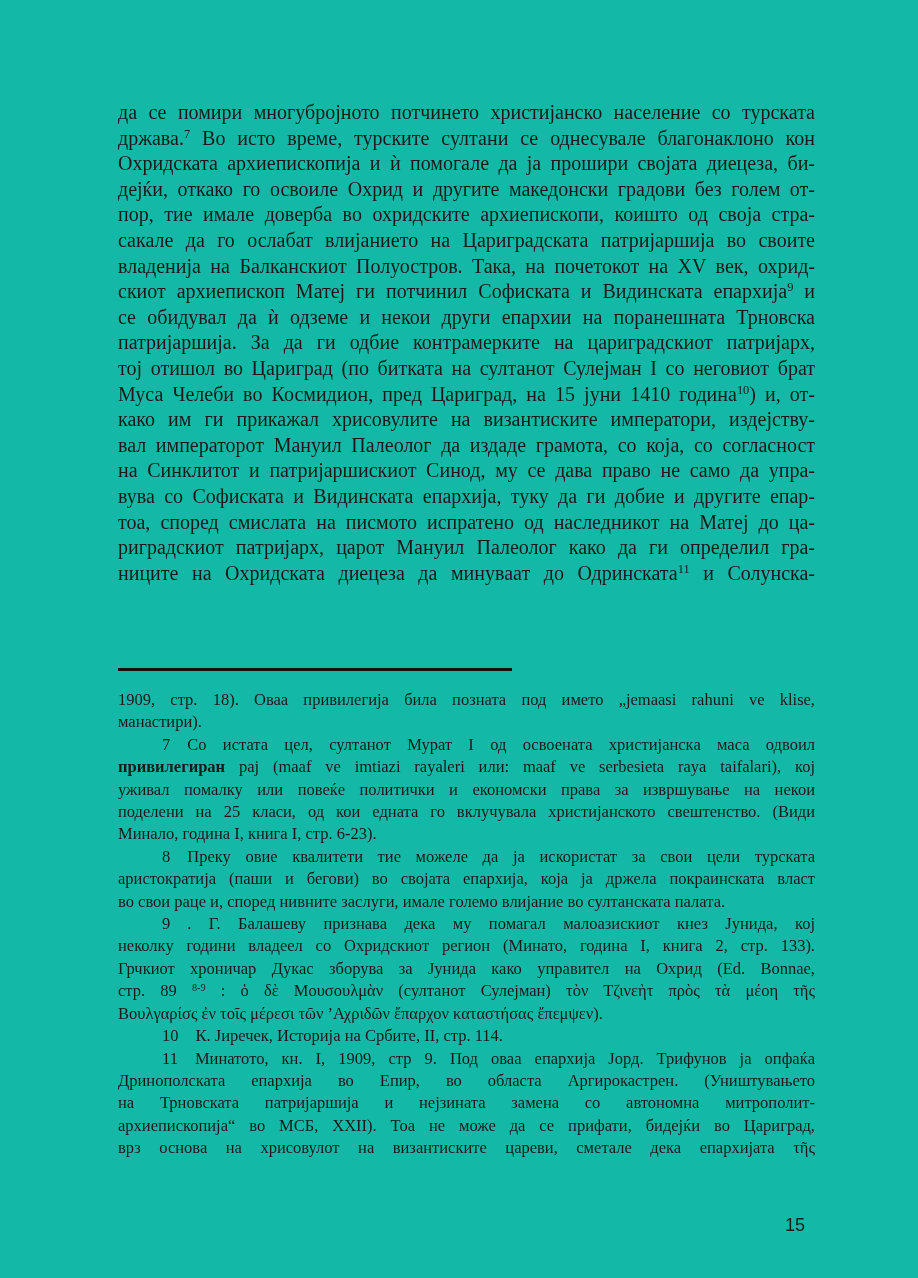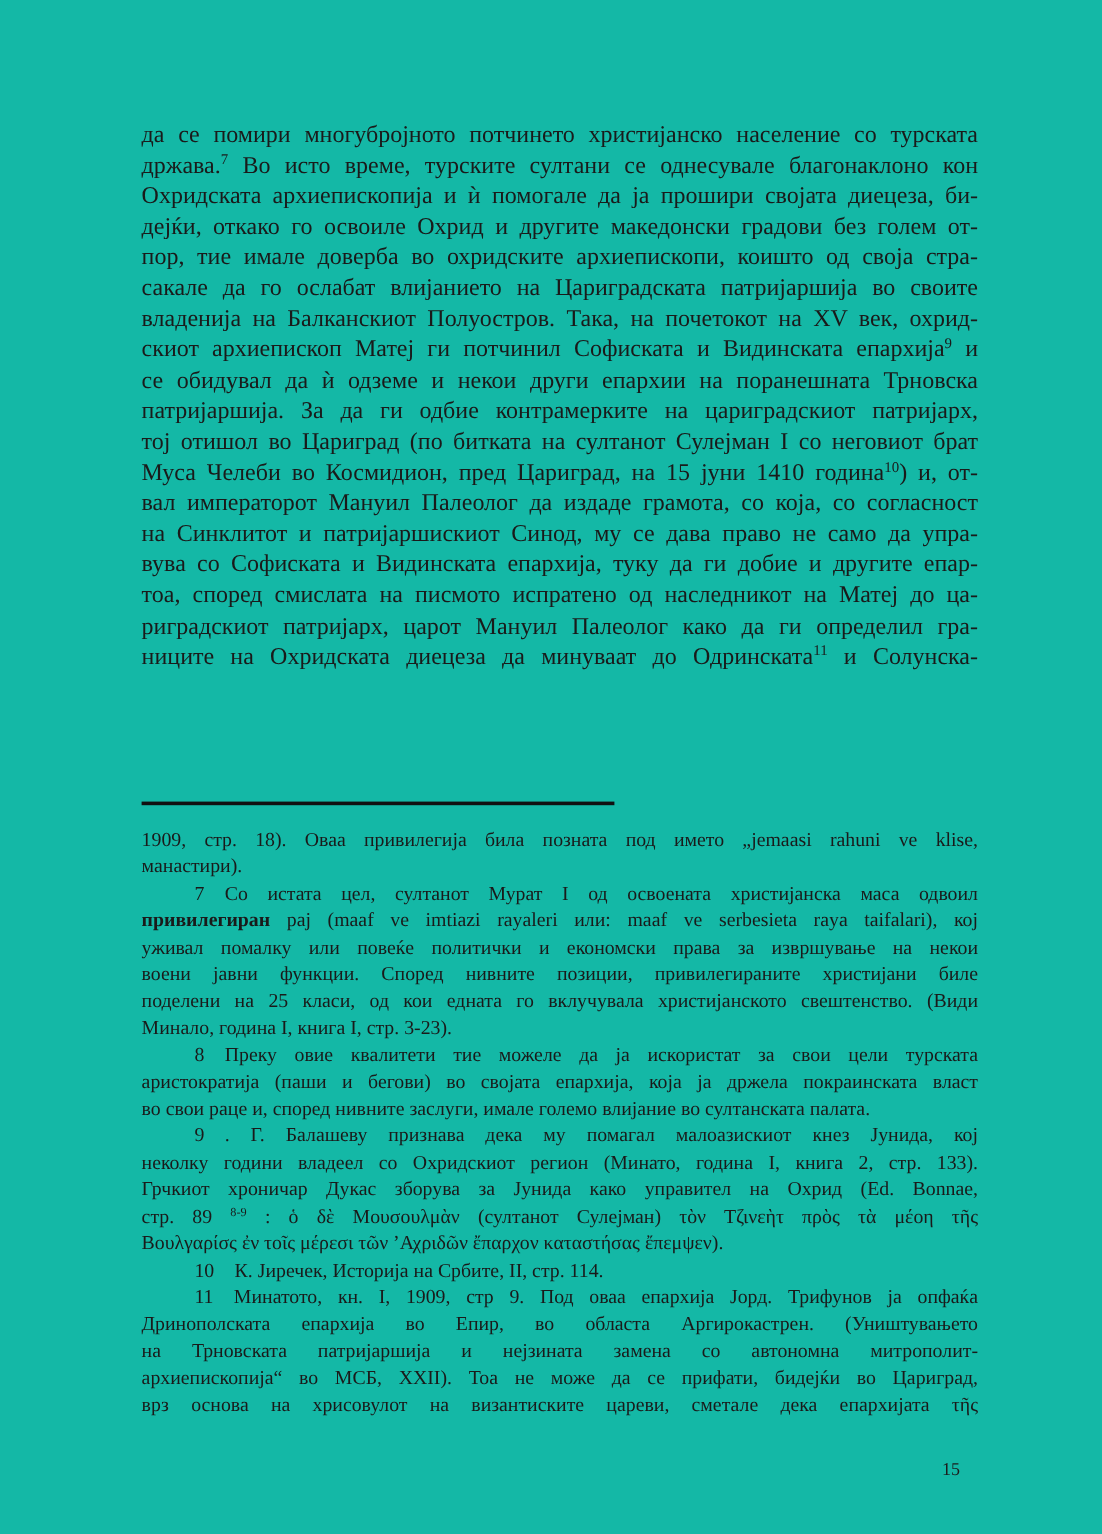--- a/index.html
+++ b/index.html
@@ -58,22 +58,22 @@
     line-height: 0;
     vertical-align: baseline;
     position: relative;
     top: -0.55em;
   }
   b { font-weight: bold; }
   .page-number {
     position: absolute;
     left: 785px; top: 1212px;
     width: 40px;
-    font-family: Liberation Serif, serif;
-    font-size: 15px;
+    font-family: Liberation Sans, sans-serif;
+    font-size: 18px;
     line-height: 26px;
     color: #1c1c1c;
   }
 </style>
 </head>
 <body>
 
 <div class="page">
   <section class="main-text" id="main-text">
       <div class="mline">да се помири многубројното потчинето христијанско население со турската</div>
@@ -81,37 +81,37 @@
       <div class="mline">Охридската архиепископија и ѝ помогале да ја прошири својата диецеза, би-</div>
       <div class="mline">дејќи, откако го освоиле Охрид и другите македонски градови без голем от-</div>
       <div class="mline">пор, тие имале доверба во охридските архиепископи, коишто од своја стра-</div>
       <div class="mline">сакале да го ослабат влијанието на Цариградската патријаршија во своите</div>
       <div class="mline">владенија на Балканскиот Полуостров. Така, на почетокот на XV век, охрид-</div>
       <div class="mline">скиот архиепископ Матеј ги потчинил Софиската и Видинската епархија<sup>9</sup> и</div>
       <div class="mline">се обидувал да ѝ одземе и некои други епархии на поранешната Трновска</div>
       <div class="mline">патријаршија. За да ги одбие контрамерките на цариградскиот патријарх,</div>
       <div class="mline">тој отишол во Цариград (по битката на султанот Сулејман I со неговиот брат</div>
       <div class="mline">Муса Челеби во Космидион, пред Цариград, на 15 јуни 1410 година<sup>10</sup>) и, от-</div>
+      <div class="mline">како им ги прикажал хрисовулите на византиските императори, издејству-</div>
       <div class="mline">вал императорот Мануил Палеолог да издаде грамота, со која, со согласност</div>
       <div class="mline">на Синклитот и патријаршискиот Синод, му се дава право не само да упра-</div>
       <div class="mline">вува со Софиската и Видинската епархија, туку да ги добие и другите епар-</div>
       <div class="mline">тоа, според смислата на писмото испратено од наследникот на Матеј до ца-</div>
       <div class="mline">риградскиот патријарх, царот Мануил Палеолог како да ги определил гра-</div>
       <div class="mline">ниците на Охридската диецеза да минуваат до Одринската<sup>11</sup> и Солунска-</div>
     </section>
   <div class="footnote-separator"></div>
   <section class="footnotes" id="footnotes">
       <div class="fline">1909, стр. 18). Оваа привилегија била позната под името „jemaasi rahuni ve klise,</div>
       <div class="fline last">манастири).</div>
       <div class="fline ind"><span class="fnum">7</span>Со истата цел, султанот Мурат I од освоената христијанска маса одвоил</div>
       <div class="fline"><b>привилегиран</b> рај (maaf ve imtiazi rayaleri или: maaf ve serbesieta raya taifalari), кој</div>
       <div class="fline">уживал помалку или повеќе политички и економски права за извршување на некои</div>
-      <div class="fline">воени јавни функции. Според нивните позиции, привилегираните христијани биле</div>
       <div class="fline">поделени на 25 класи, од кои едната го вклучувала христијанското свештенство. (Види</div>
-      <div class="fline last">Минало, година I, книга I, стр. 3-23).</div>
+      <div class="fline last">Минало, година I, книга I, стр. 6-23).</div>
       <div class="fline ind"><span class="fnum">8</span>Преку овие квалитети тие можеле да ја искористат за свои цели турската</div>
       <div class="fline">аристократија (паши и бегови) во својата епархија, која ја држела покраинската власт</div>
       <div class="fline last">во свои раце и, според нивните заслуги, имале големо влијание во султанската палата.</div>
       <div class="fline ind"><span class="fnum">9</span>. Г. Балашеву признава дека му помагал малоазискиот кнез Јунида, кој</div>
       <div class="fline">неколку години владеел со Охридскиот регион (Минато, година I, книга 2, стр. 133).</div>
       <div class="fline">Грчкиот хроничар Дукас зборува за Јунида како управител на Охрид (Ed. Bonnae,</div>
       <div class="fline">стр. 89 <sup>8-9</sup> : ὁ δὲ Μουσουλμὰν (султанот Сулејман) τὸν Τζινεὴτ πρὸς τὰ μέοη τῆς</div>
       <div class="fline last">Βουλγαρίσς ἐν τοῖς μέρεσι τῶν ’Αχριδῶν ἔπαρχον καταστήσας ἔπεμψεν).</div>
       <div class="fline ind last"><span class="fnum">10</span>К. Јиречек, Историја на Србите, II, стр. 114.</div>
       <div class="fline ind"><span class="fnum">11</span>Минатото, кн. I, 1909, стр 9. Под оваа епархија Јорд. Трифунов ја опфаќа</div>

